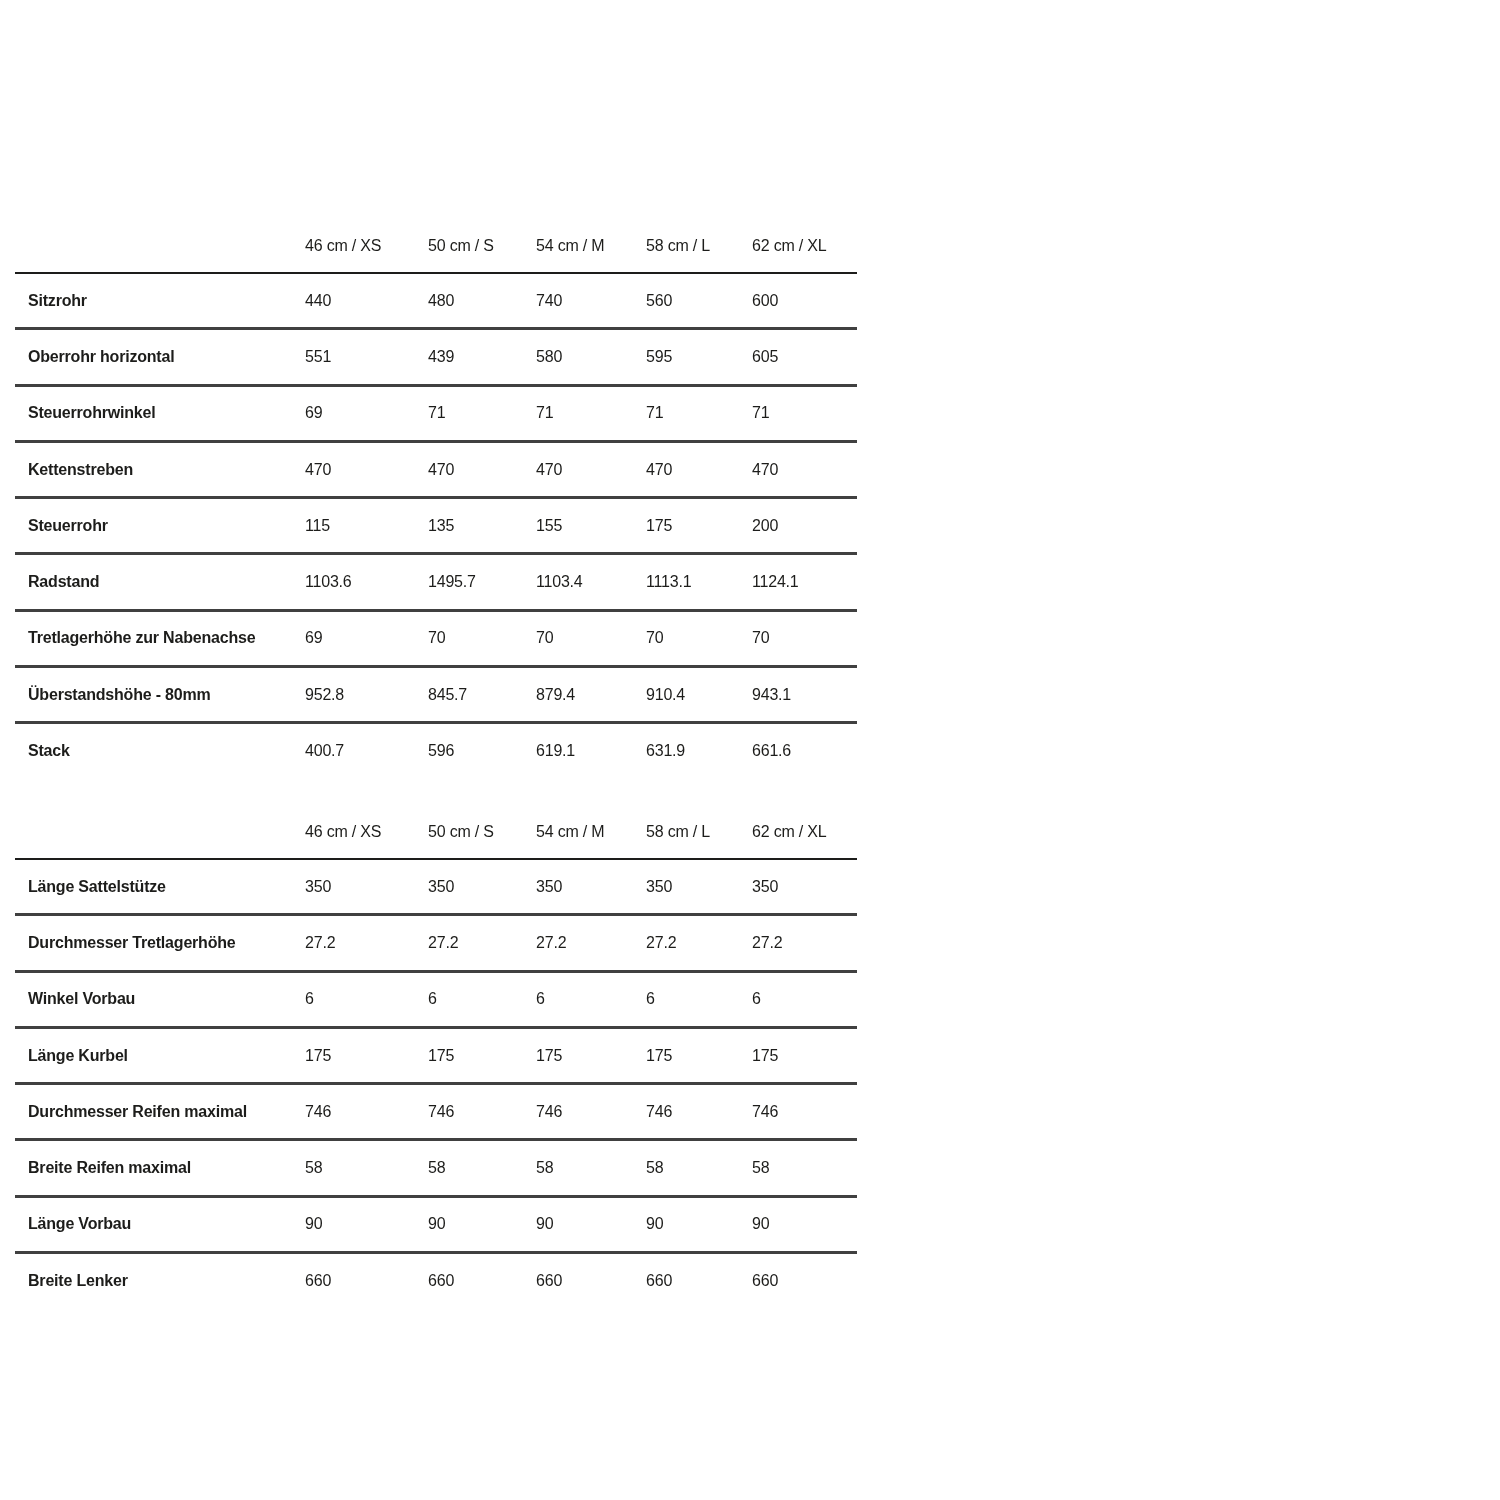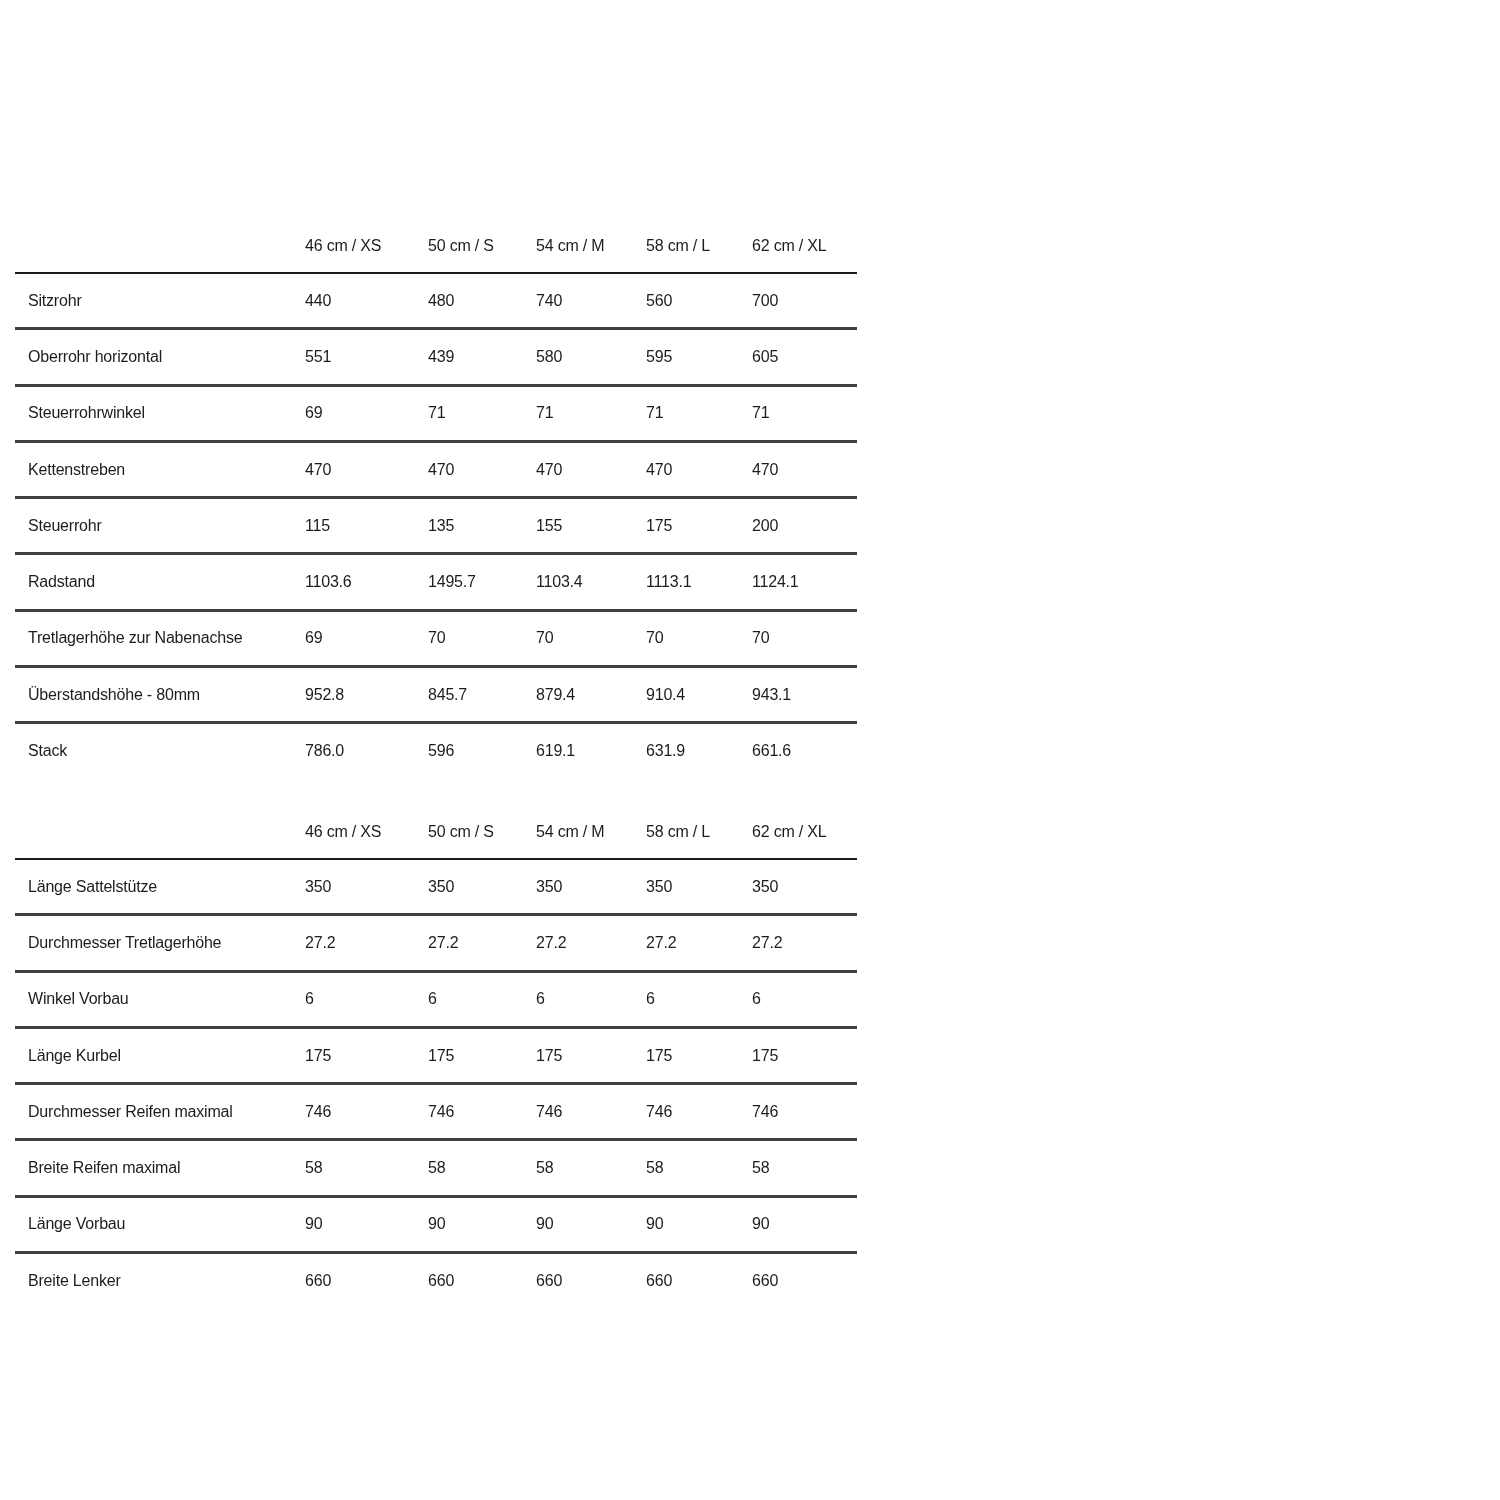--- a/index.html
+++ b/index.html
@@ -3,21 +3,21 @@
 <meta charset="utf-8">
 <style>
   html,body{margin:0;padding:0;background:#fff;}
   .page{position:relative;width:1500px;height:1500px;background:#fff;overflow:hidden;
         font-family:"Liberation Sans",sans-serif;color:#1d1d1b;}
   .gtable{position:absolute;left:15px;width:842px;font-size:16px;letter-spacing:-0.2px;}
   .trow{display:grid;grid-template-columns:290px 123px 108px 110px 106px 105px;align-items:center;height:53.3px;}
   .trow.header{height:52px;border-bottom:2px solid #1d1d1b;}
   .rows .trow + .trow{border-top:3px solid #404040;}
   .cell{white-space:nowrap;}
-  .cell.label{font-weight:400;padding-left:13px;}
+  .cell.label{font-weight:700;padding-left:13px;}
 </style>
 </head>
 <body>
 
 <div class="page">
 
   <div class="gtable" style="top:220px">
       <div class="trow header">
         <div class="cell corner"></div>
         <div class="cell">46 cm / XS</div>
@@ -26,21 +26,21 @@
         <div class="cell">58 cm / L</div>
         <div class="cell">62 cm / XL</div>
       </div>
       <div class="rows">
         <div class="trow">
           <div class="cell label">Sitzrohr</div>
           <div class="cell">440</div>
           <div class="cell">480</div>
           <div class="cell">740</div>
           <div class="cell">560</div>
-          <div class="cell">700</div>
+          <div class="cell">600</div>
         </div>
         <div class="trow">
           <div class="cell label">Oberrohr horizontal</div>
           <div class="cell">551</div>
           <div class="cell">439</div>
           <div class="cell">580</div>
           <div class="cell">595</div>
           <div class="cell">605</div>
         </div>
         <div class="trow">
@@ -86,21 +86,21 @@
         <div class="trow">
           <div class="cell label">Überstandshöhe - 80mm</div>
           <div class="cell">952.8</div>
           <div class="cell">845.7</div>
           <div class="cell">879.4</div>
           <div class="cell">910.4</div>
           <div class="cell">943.1</div>
         </div>
         <div class="trow">
           <div class="cell label">Stack</div>
-          <div class="cell">786.0</div>
+          <div class="cell">400.7</div>
           <div class="cell">596</div>
           <div class="cell">619.1</div>
           <div class="cell">631.9</div>
           <div class="cell">661.6</div>
         </div>
       </div>
     </div>
 
   <div class="gtable" style="top:806px">
       <div class="trow header">

